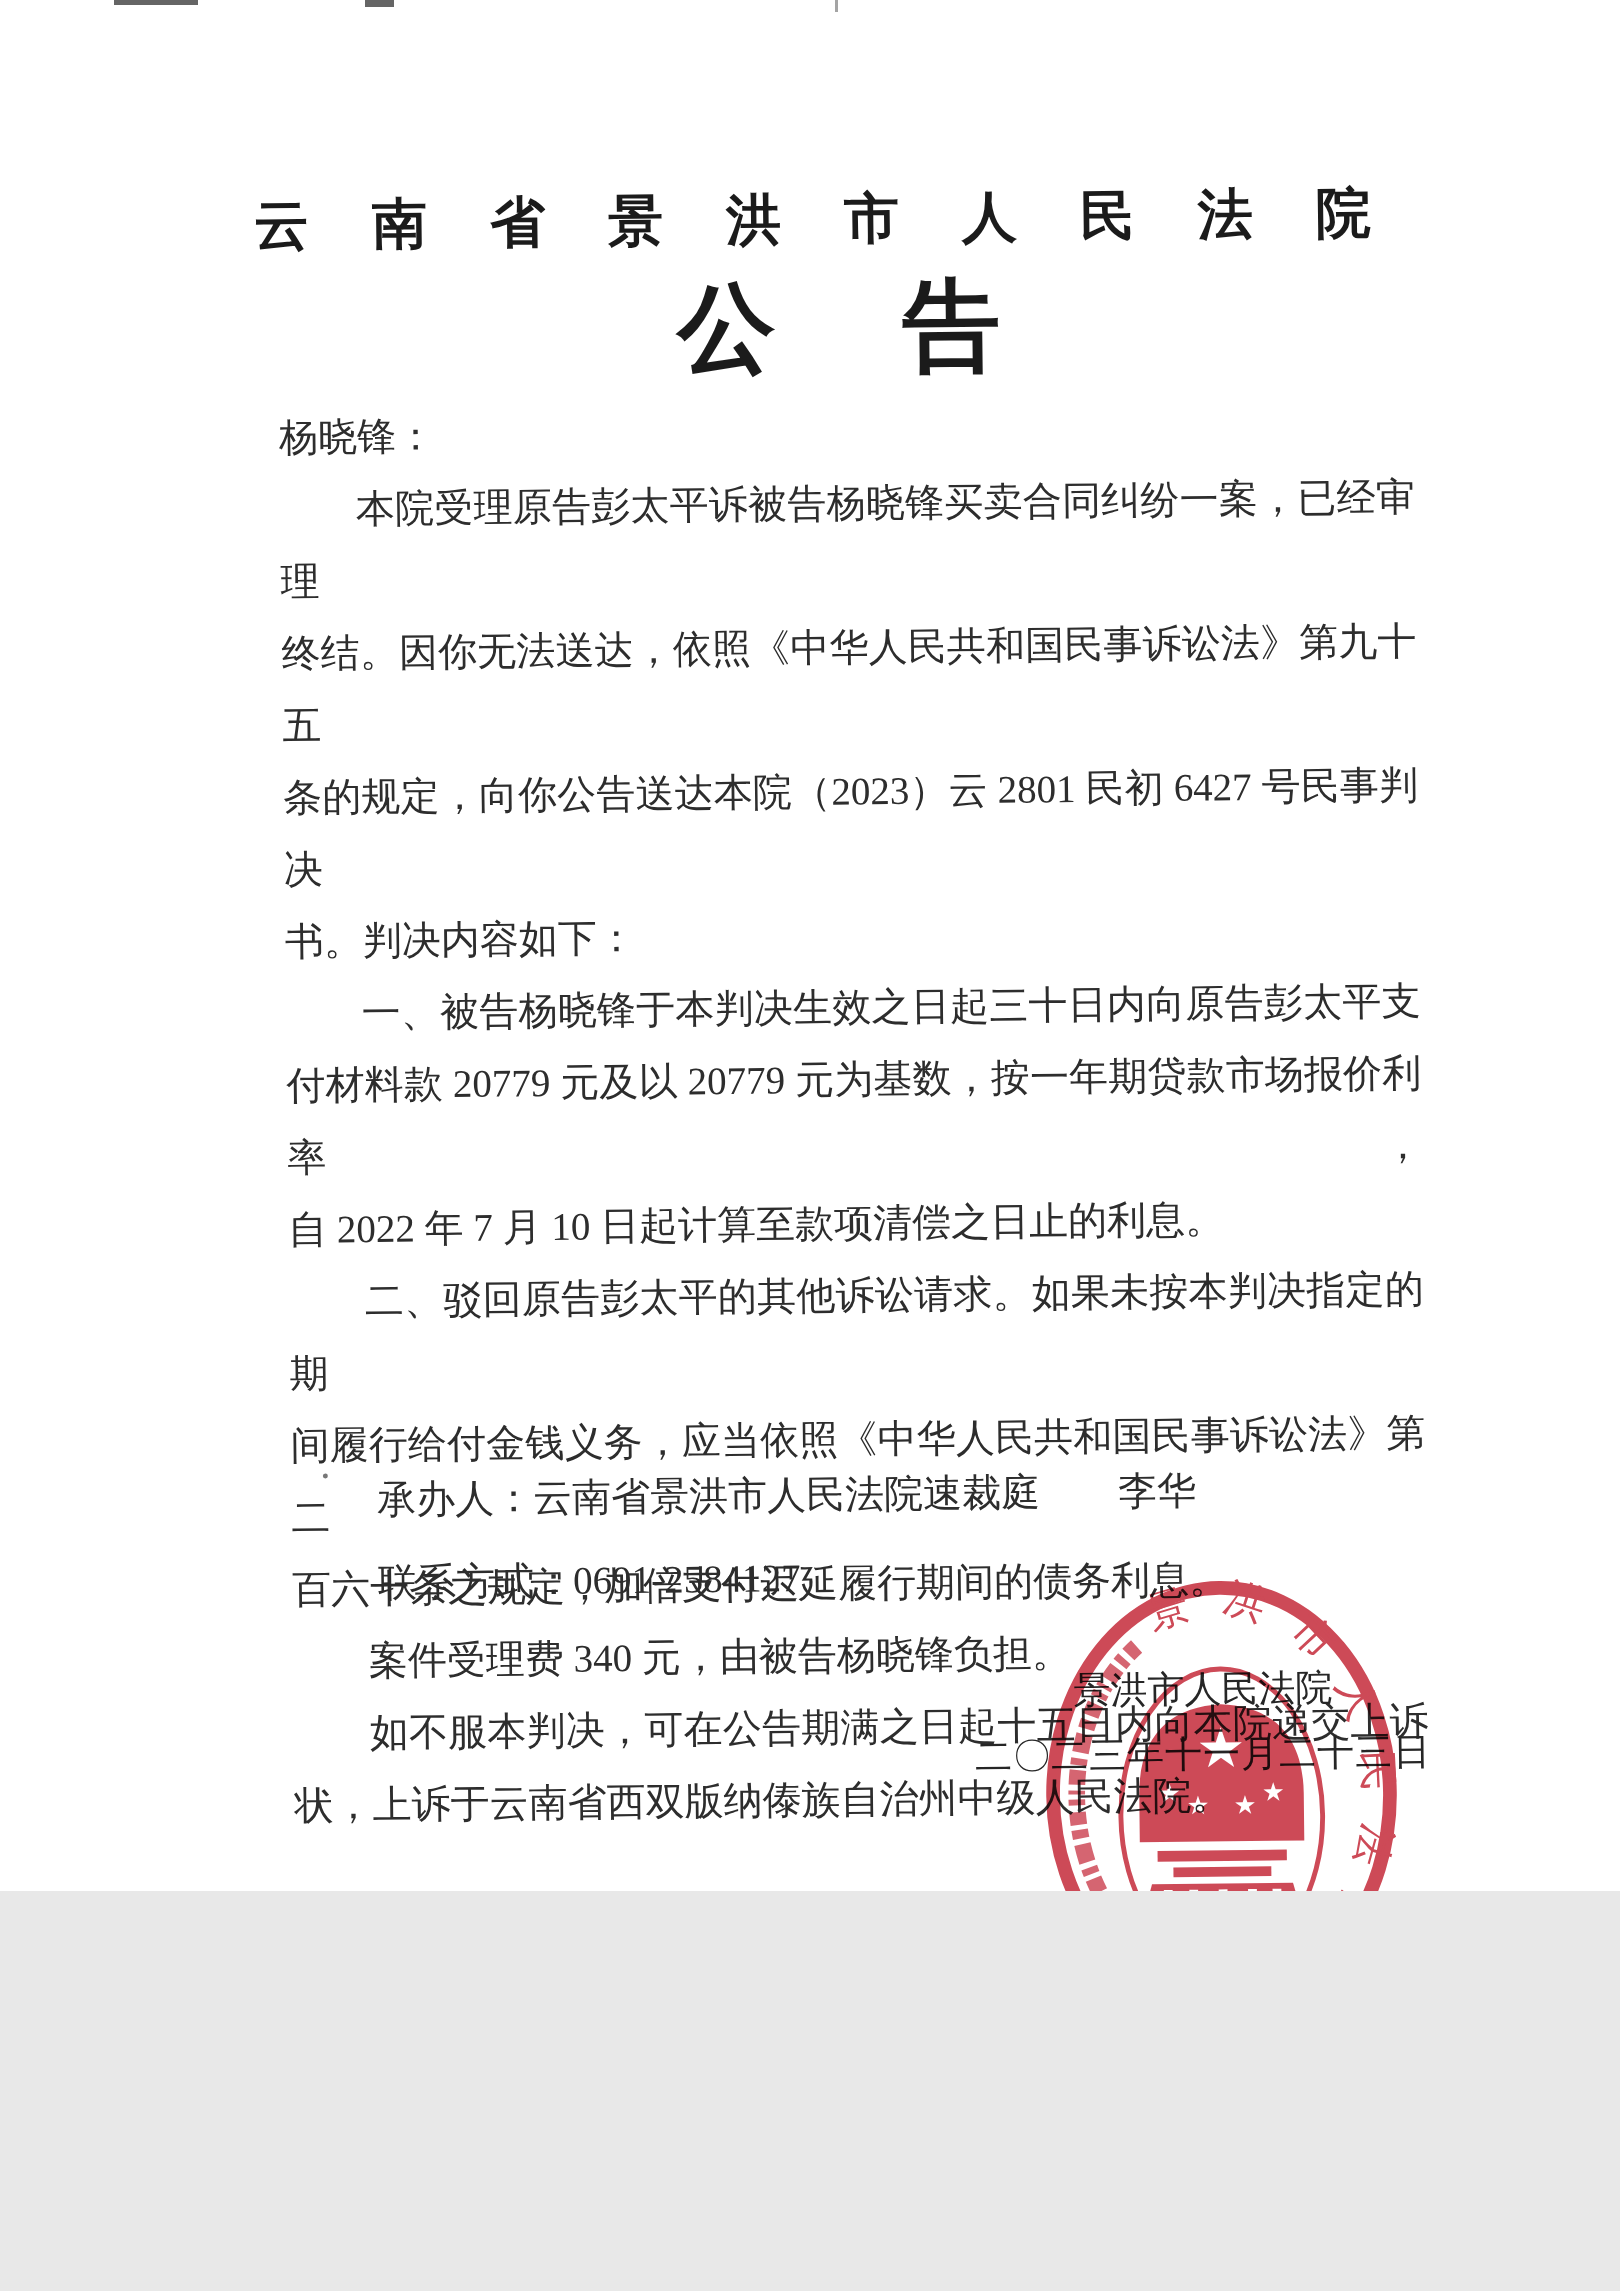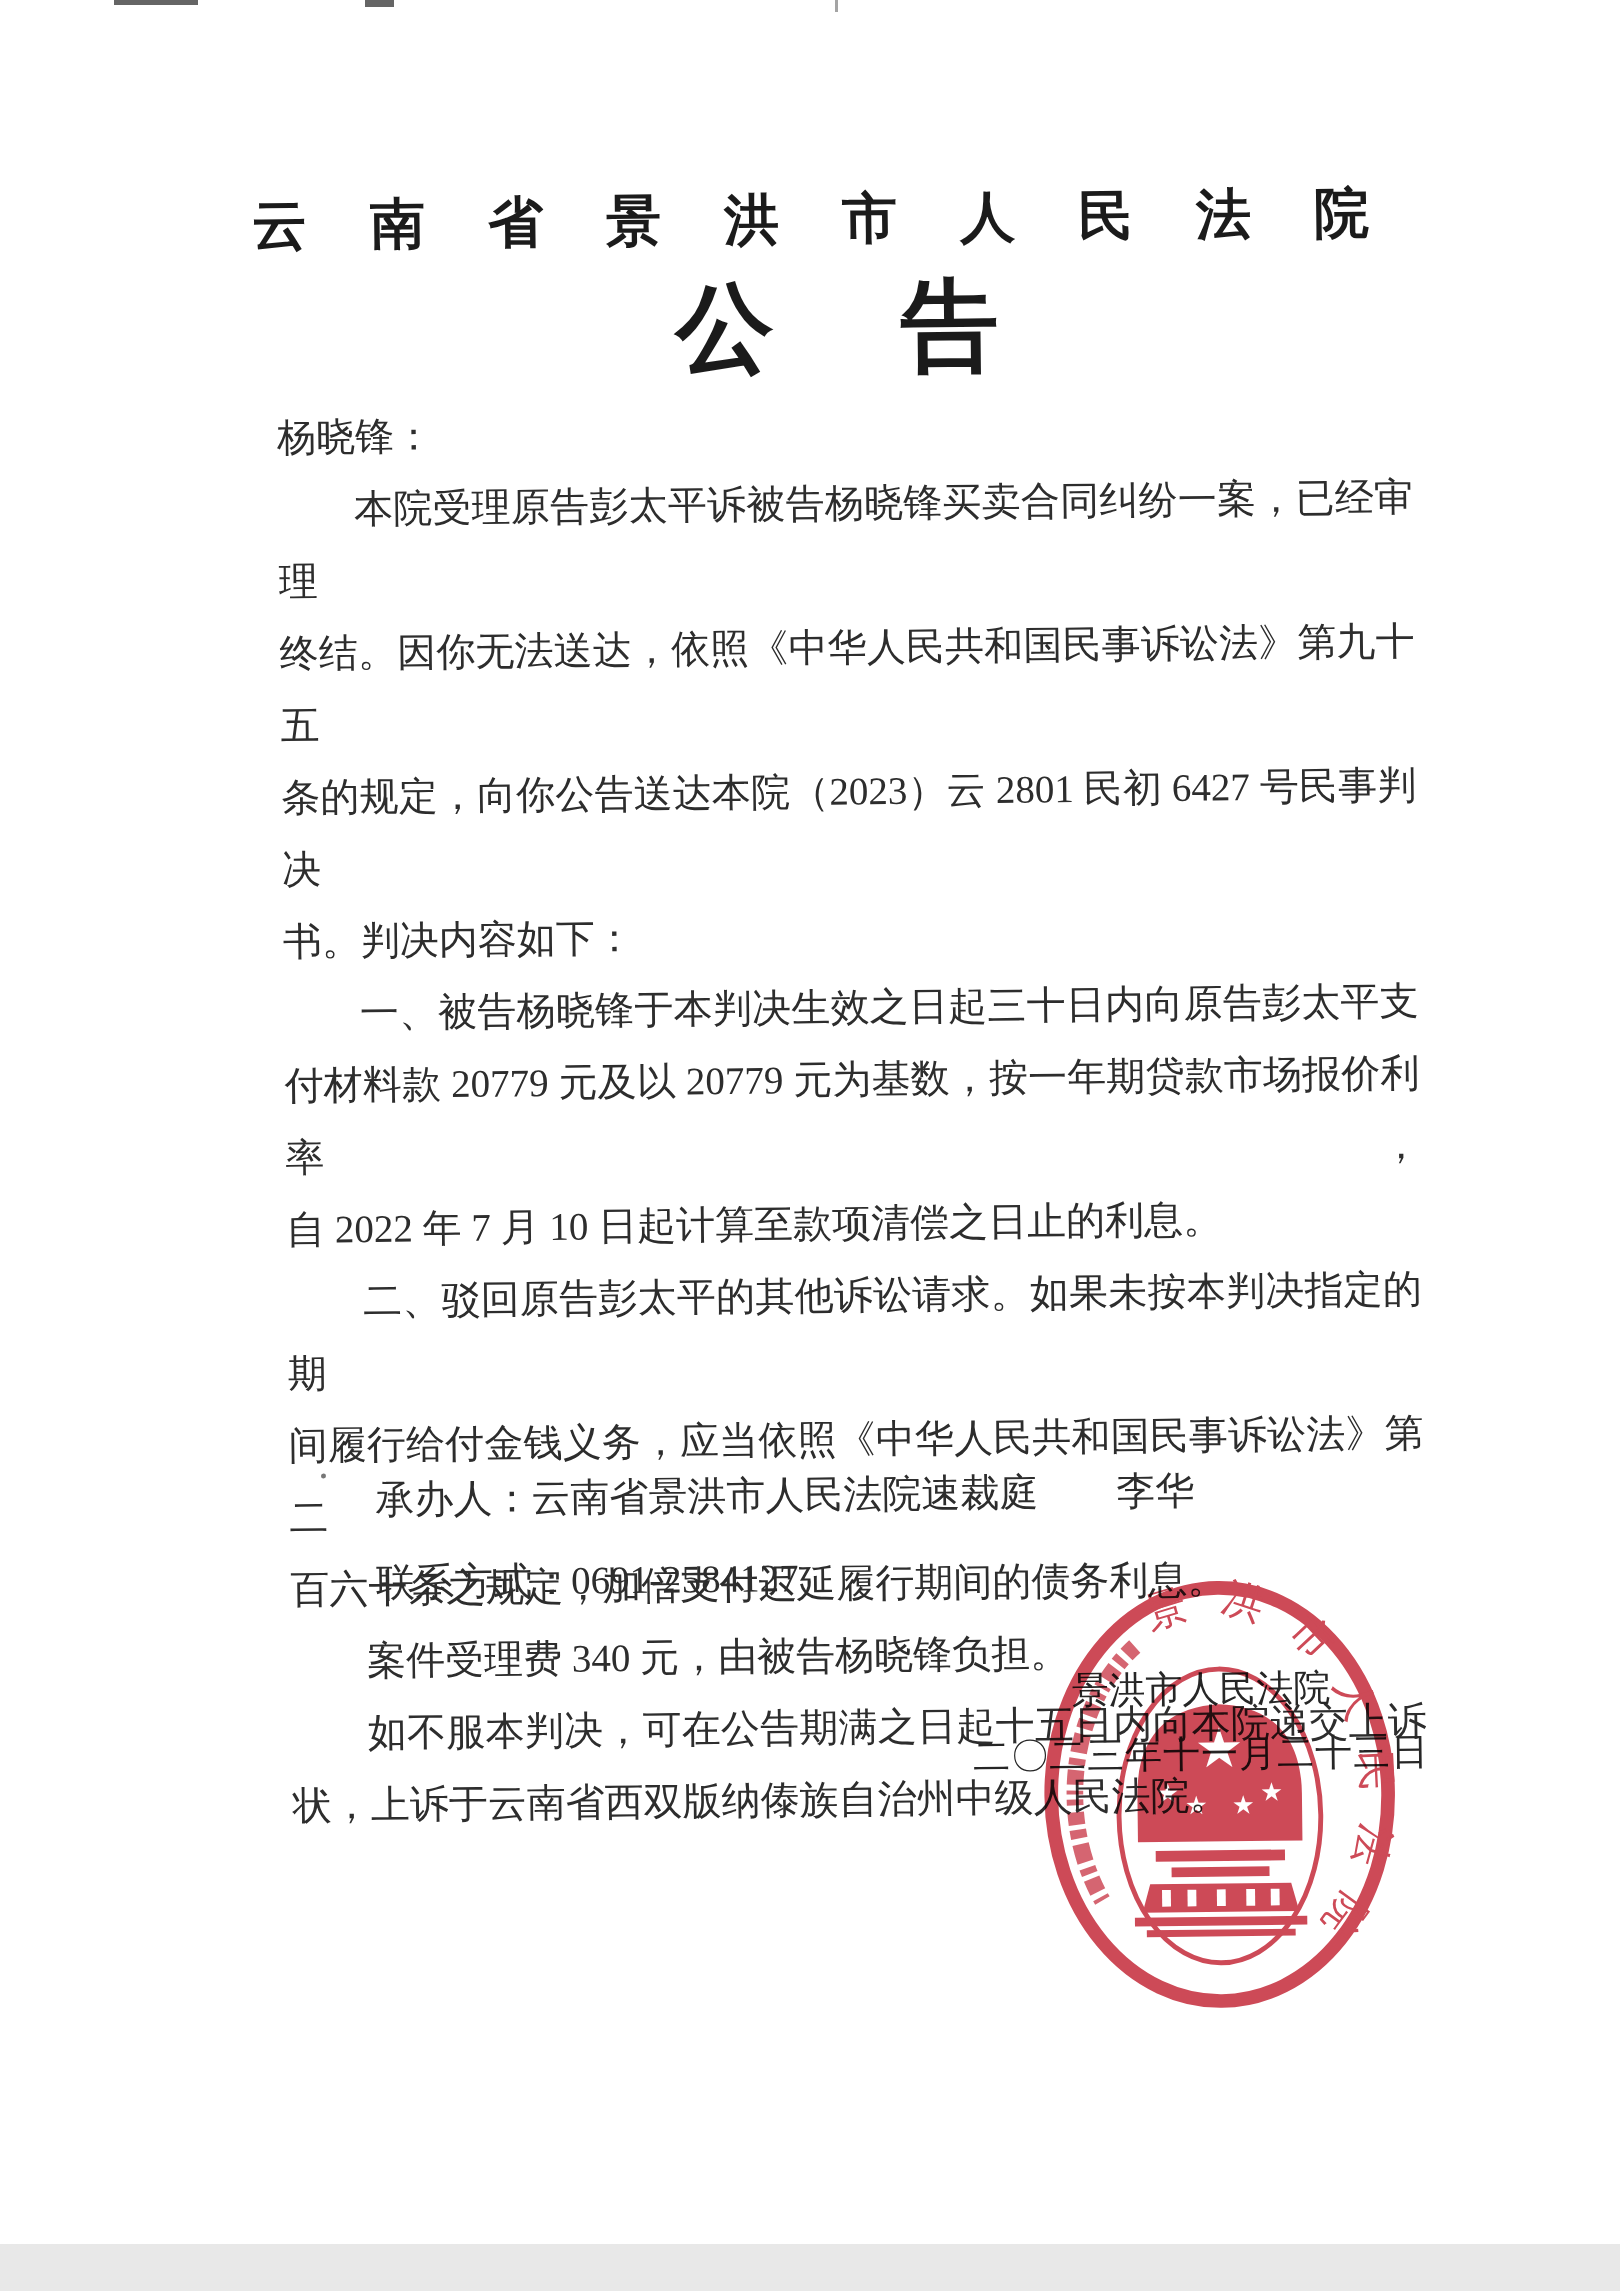--- a/index.html
+++ b/index.html
@@ -1,18 +1,18 @@
 <!DOCTYPE html>
 <html><head>
 <meta charset="utf-8">
 <style>
   html,body{margin:0;padding:0;background:#e8e8e8;}
   .page{
     position:relative;
-    width:1620px;height:2244px;
+    width:1620px;height:1891px;
     background:#ffffff;
     overflow:hidden;
     font-family:"Liberation Serif","DejaVu Serif",serif;
   }
   .skew{position:absolute;inset:0;transform:rotate(-0.65deg);transform-origin:50% 46%;}
 
   .court-title{
     position:absolute;top:188px;left:19.6px;right:0;margin:0;
     text-align:center;
     font-family:"Liberation Sans","DejaVu Sans",sans-serif;

